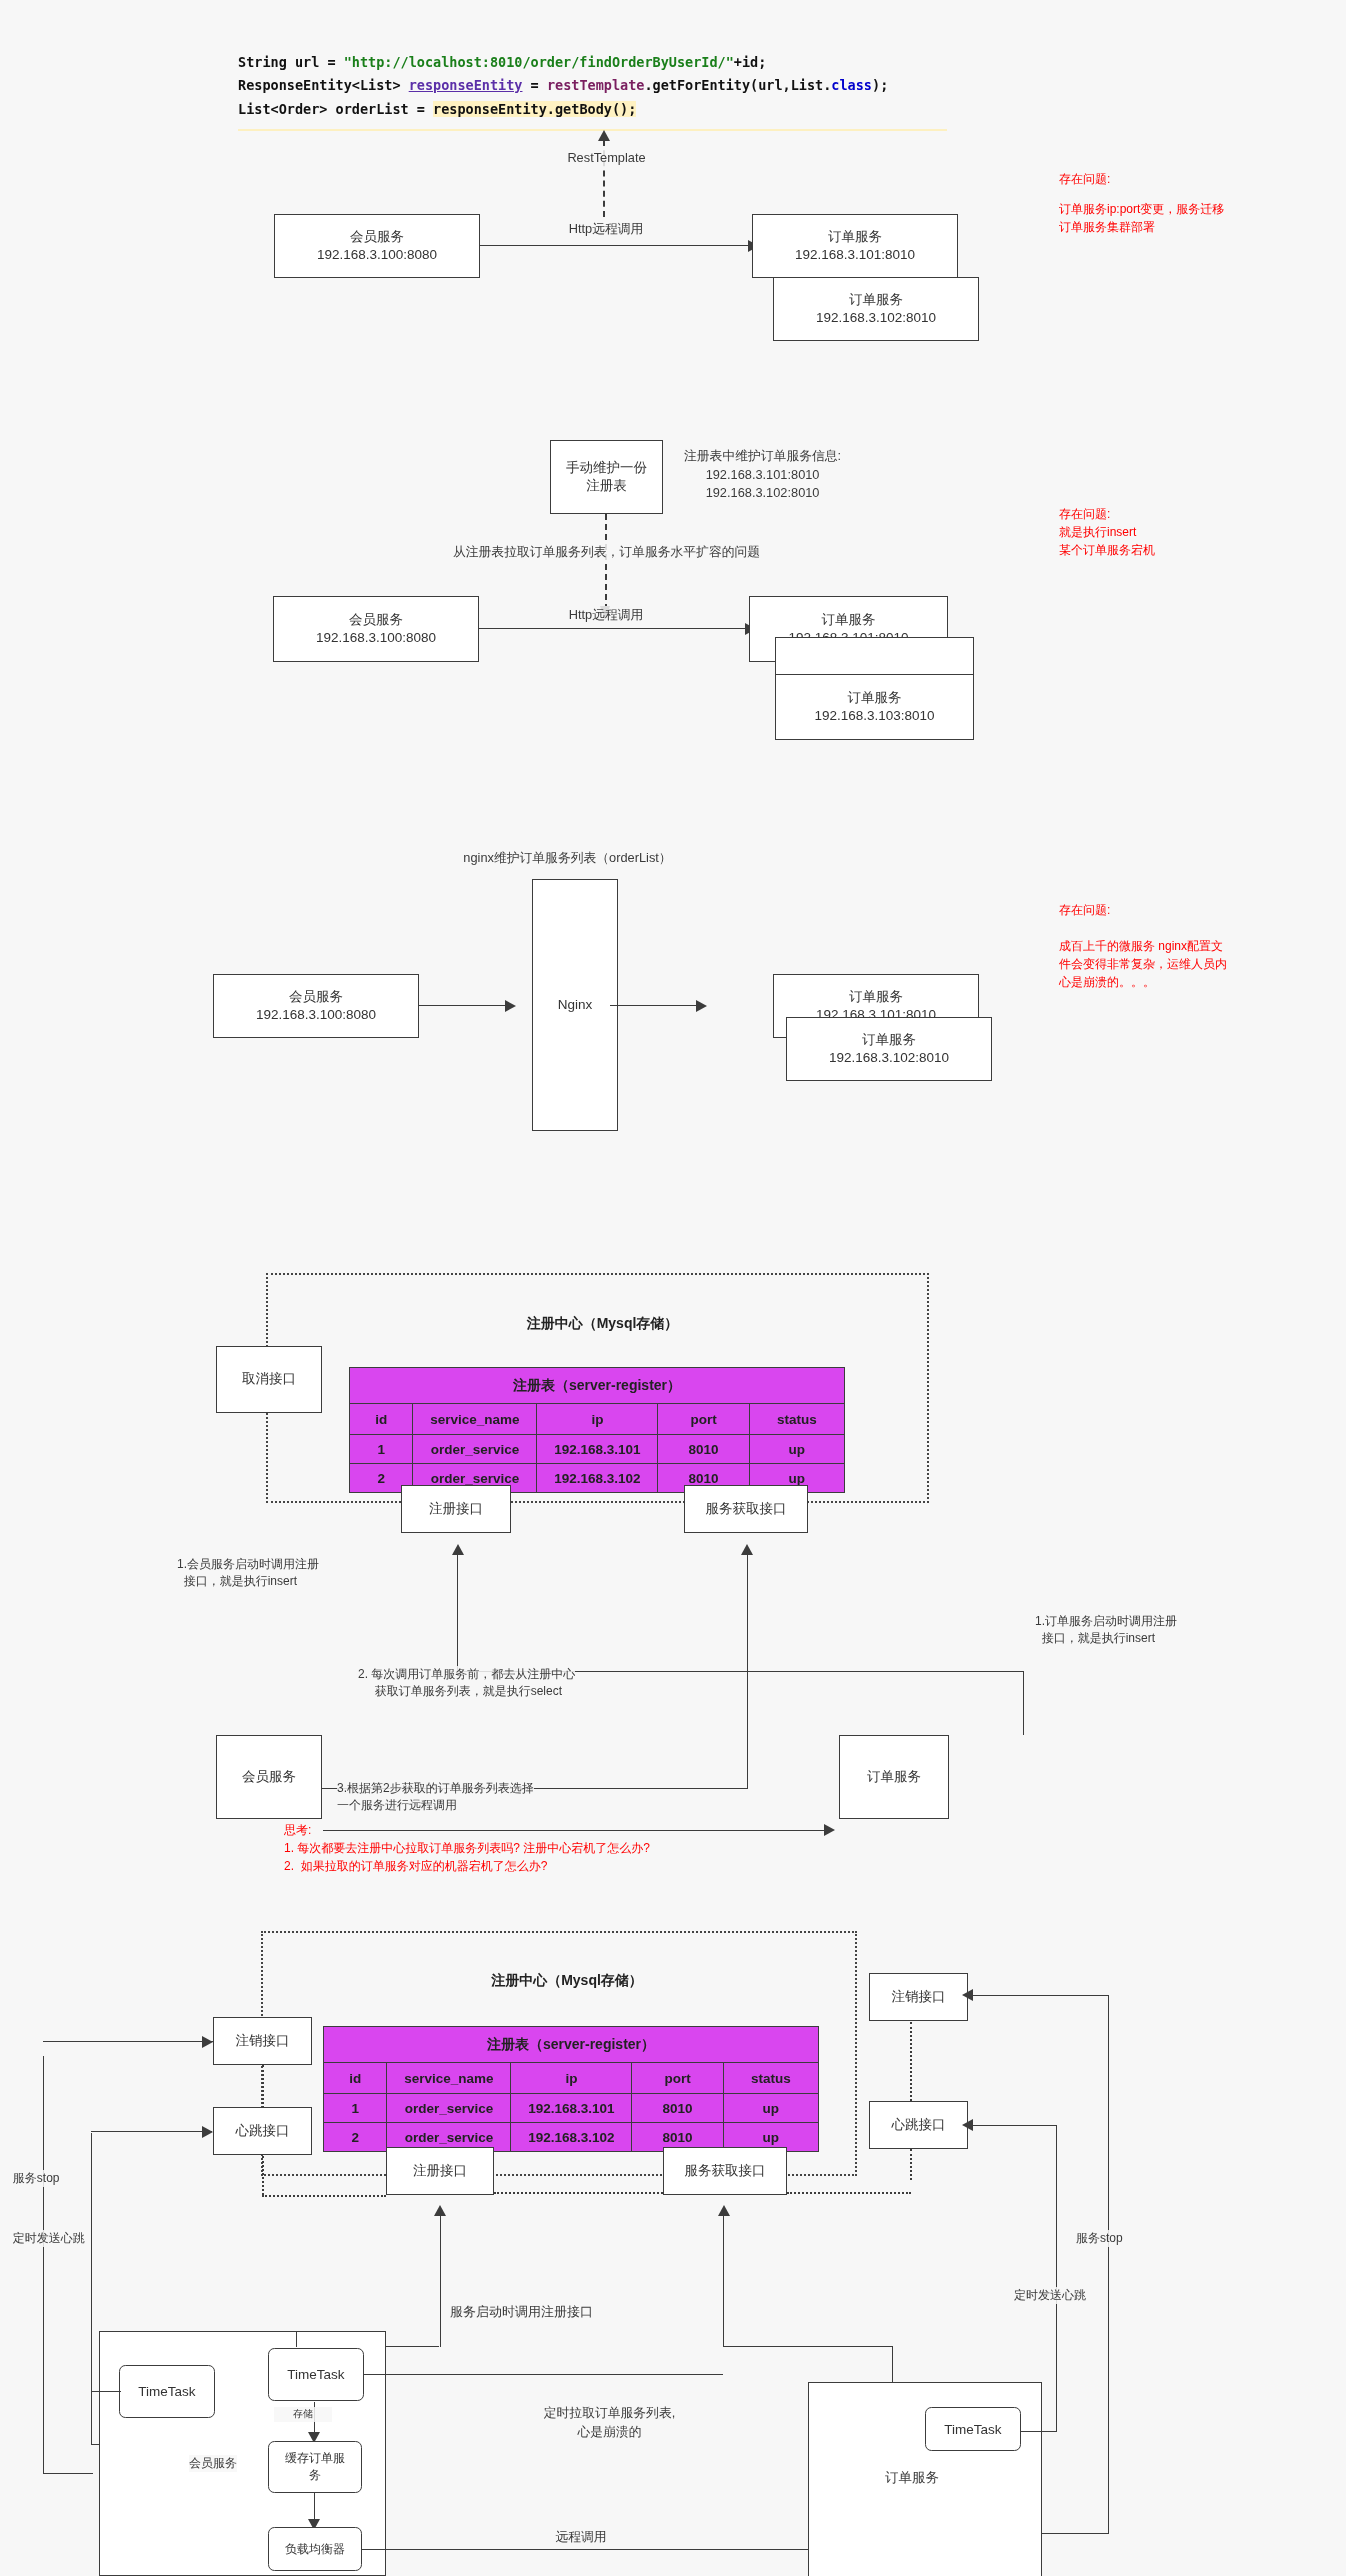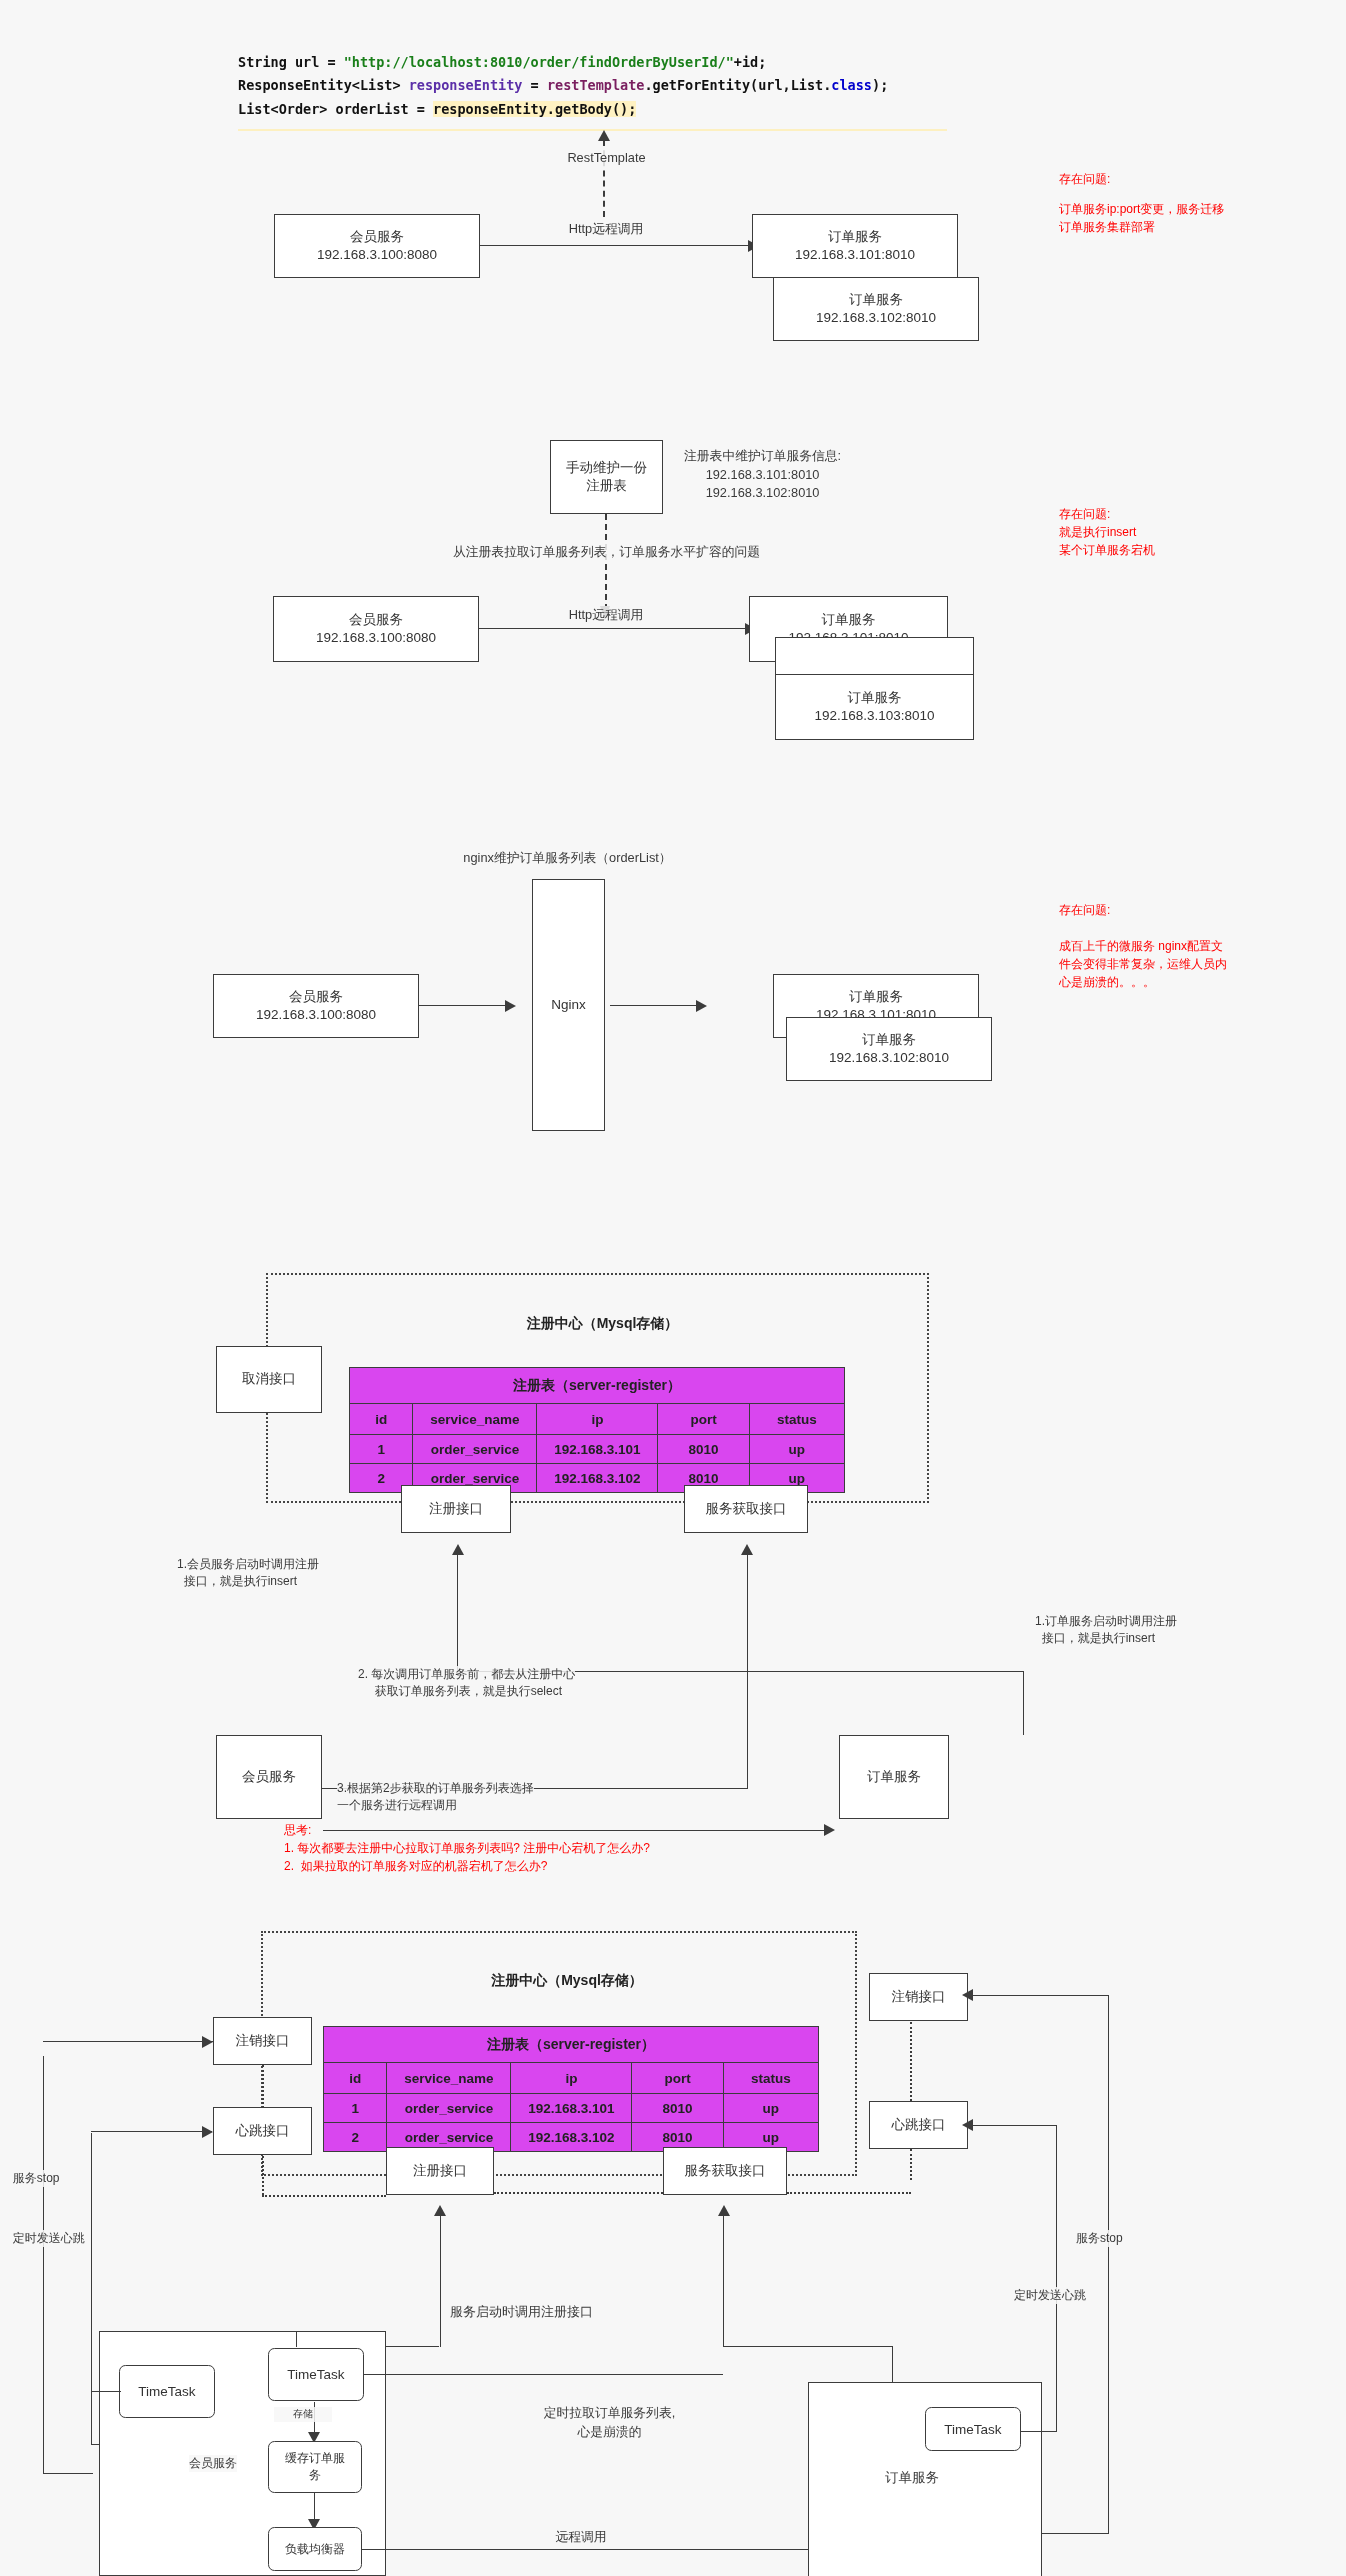--- a/index.html
+++ b/index.html
@@ -76,21 +76,21 @@
   .code{
     position:absolute;
     font-family:"DejaVu Sans Mono","Liberation Mono",monospace;
     font-size:13.5px;
     font-weight:bold;
     line-height:1.72;
     white-space:pre;
     color:#111;
   }
   .code .str{color:#1a7f1a;}
-  .code .var{color:#5b2fa8;}
+  .code .var{color:#5b2fa8;text-decoration:underline;}
   .code .meth{color:#7a2060;}
   .code .kw{color:#0000cc;}
   .code .hl{background:#fff2c2;}
   .code-underline{position:absolute;height:2.1px;background:#fdf0c0;}
   
   .dotted-box{
     position:absolute;
     border:2.1px dotted #444;
     box-sizing:border-box;
     background:transparent;
@@ -195,21 +195,21 @@
   <div class="lbl c" style="left:337px;top:849px;width:461px;">nginx维护订单服务列表（orderList）</div>
 
   <div class="box" style="left:213px;top:974px;width:206px;height:64px;">
     <span class="lines" style="white-space:pre-line;">会员服务
 192.168.3.100:8080</span>
   </div>
 
   <div class="h-line" style="left:418px;top:1005px;width:92px;"></div>
   <div class="arrow-r" style="left:505px;top:1000px;"></div>
 
-  <div class="box" style="left:532px;top:879px;width:73px;height:252px;">
+  <div class="box" style="left:532px;top:879px;width:86px;height:252px;">
     <span class="lines">Nginx</span>
   </div>
 
   <div class="h-line" style="left:610px;top:1005px;width:92px;"></div>
   <div class="arrow-r" style="left:696px;top:1000px;"></div>
 
   <div class="box" style="left:773px;top:974px;width:206px;height:64px;">
     <span class="lines" style="white-space:pre-line;">订单服务
 192.168.3.101:8010</span>
   </div>

